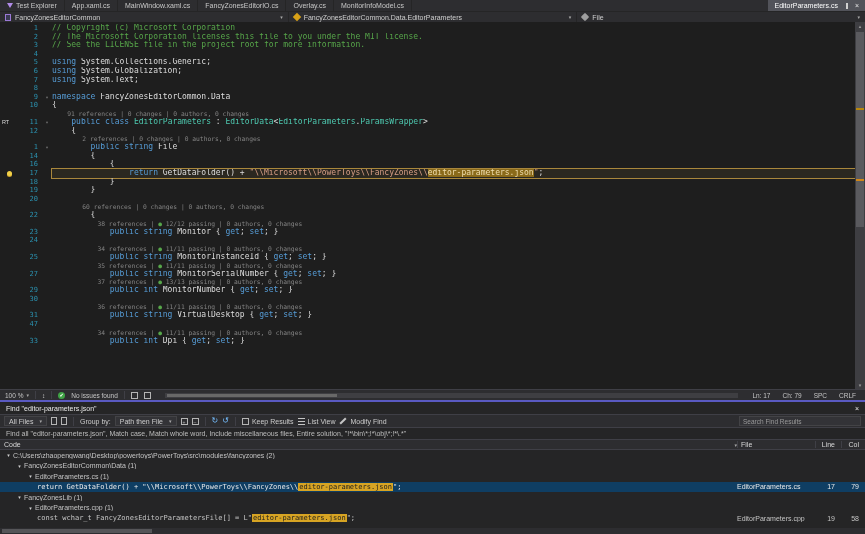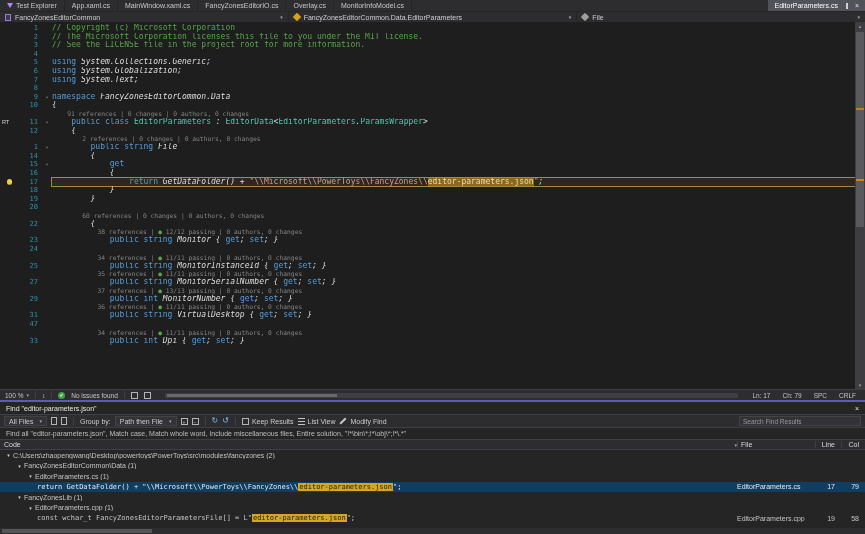--- a/index.html
+++ b/index.html
@@ -41,21 +41,21 @@
   .glyph { width:24px; flex:none; font-size:5.5px; color:#d8d8d8; display:flex;
            align-items:center; padding-left:2px; font-family:"Liberation Sans",sans-serif; }
   .num { width:18px; flex:none; text-align:right; color:#2b91af; font-size:7px;
          padding-right:4px; }
   .fold { width:10px; flex:none; color:#7e7e7e; font-size:5px; text-align:center; }
   .codecell { flex:1; overflow:hidden; }
   .code-current { outline:1px solid #a9873c; background:rgba(169,135,60,0.10); }
   .bulb { width:5px; height:5px; border-radius:50%; background:#f2d048; display:inline-block;
           margin-left:5px; box-shadow:0 1px 0 #c9a22c; }
   .st-c { color:#57a64a; } .st-k { color:#569cd6; } .st-t { color:#4ec9b0; }
-  .st-s { color:#d69d85; } .st-p { color:#dcdcdc;font-style:italic; }
+  .st-s { color:#d69d85; } .st-p { color:#dcdcdc; }
   .st-hl { background:#8a6a1a; color:#f0deae; }
   .st-l { color:#848484; } .st-ld { color:#57a64a; }
 
   .vscroll { position:absolute; right:0; top:0; bottom:0; width:10px; background:#3e3e42; }
   .vs-arrow { width:10px; height:8px; color:#9a9a9a; font-size:5px; text-align:center; line-height:8px; }
   .vs-thumb { position:absolute; left:1px; right:1px; top:10px; height:195px; background:#5a5a5e; }
   .vs-mark { position:absolute; left:1px; right:1px; height:2px; }
 
   
   .statusstrip { height:11px; background:#2d2d30; border-top:1px solid #3f3f46;
@@ -175,37 +175,37 @@
         <div class="row coderow"><div class="glyph"></div><span class="num">7</span><span class="fold"></span><div class="codecell"><span class="st-k">using</span><span class="st-p"> System.Text;</span></div></div>
         <div class="row coderow"><div class="glyph"></div><span class="num">8</span><span class="fold"></span><div class="codecell"></div></div>
         <div class="row coderow"><div class="glyph"></div><span class="num">9</span><span class="fold">▾</span><div class="codecell"><span class="st-k">namespace</span><span class="st-p"> FancyZonesEditorCommon.Data</span></div></div>
         <div class="row coderow"><div class="glyph"></div><span class="num">10</span><span class="fold"></span><div class="codecell"><span class="st-p">{</span></div></div>
         <div class="row lensrow"><span class="glyph"></span><span class="num"></span><span class="fold"></span><div class="codecell"><span class="st-l">    91 references | 0 changes | 0 authors, 0 changes</span></div></div>
         <div class="row coderow"><div class="glyph"><span>RT</span></div><span class="num">11</span><span class="fold">▾</span><div class="codecell"><span class="st-p">    </span><span class="st-k">public</span><span class="st-p"> </span><span class="st-k">class</span><span class="st-p"> </span><span class="st-t">EditorParameters</span><span class="st-p"> : </span><span class="st-t">EditorData</span><span class="st-p">&lt;</span><span class="st-t">EditorParameters</span><span class="st-p">.</span><span class="st-t">ParamsWrapper</span><span class="st-p">&gt;</span></div></div>
         <div class="row coderow"><div class="glyph"></div><span class="num">12</span><span class="fold"></span><div class="codecell"><span class="st-p">    {</span></div></div>
         <div class="row lensrow"><span class="glyph"></span><span class="num"></span><span class="fold"></span><div class="codecell"><span class="st-l">        2 references | 0 changes | 0 authors, 0 changes</span></div></div>
         <div class="row coderow"><div class="glyph"></div><span class="num">1</span><span class="fold">▾</span><div class="codecell"><span class="st-p">        </span><span class="st-k">public</span><span class="st-p"> </span><span class="st-k">string</span><span class="st-p"> File</span></div></div>
         <div class="row coderow"><div class="glyph"></div><span class="num">14</span><span class="fold"></span><div class="codecell"><span class="st-p">        {</span></div></div>
-        <div class="row coderow"><div class="glyph"></div><span class="num">15</span><span class="fold">▾</span><div class="codecell"><span class="st-p">            </span><span class="st-k">get</span></div></div>
         <div class="row coderow"><div class="glyph"></div><span class="num">16</span><span class="fold"></span><div class="codecell"><span class="st-p">            {</span></div></div>
         <div class="row coderow"><div class="glyph"><span class="bulb"></span></div><span class="num">17</span><span class="fold"></span><div class="codecell code-current"><span class="st-p">                </span><span class="st-k">return</span><span class="st-p"> GetDataFolder() + </span><span class="st-s">"\\Microsoft\\PowerToys\\FancyZones\\</span><span class="st-hl">editor-parameters.json</span><span class="st-s">"</span><span class="st-p">;</span></div></div>
         <div class="row coderow"><div class="glyph"></div><span class="num">18</span><span class="fold"></span><div class="codecell"><span class="st-p">            }</span></div></div>
         <div class="row coderow"><div class="glyph"></div><span class="num">19</span><span class="fold"></span><div class="codecell"><span class="st-p">        }</span></div></div>
         <div class="row coderow"><div class="glyph"></div><span class="num">20</span><span class="fold"></span><div class="codecell"></div></div>
         <div class="row lensrow"><span class="glyph"></span><span class="num"></span><span class="fold"></span><div class="codecell"><span class="st-l">        60 references | 0 changes | 0 authors, 0 changes</span></div></div>
         <div class="row coderow"><div class="glyph"></div><span class="num">22</span><span class="fold"></span><div class="codecell"><span class="st-p">        {</span></div></div>
         <div class="row lensrow"><span class="glyph"></span><span class="num"></span><span class="fold"></span><div class="codecell"><span class="st-l">            38 references | </span><span class="st-ld">●</span><span class="st-l"> 12/12 passing | 0 authors, 0 changes</span></div></div>
         <div class="row coderow"><div class="glyph"></div><span class="num">23</span><span class="fold"></span><div class="codecell"><span class="st-p">            </span><span class="st-k">public</span><span class="st-p"> </span><span class="st-k">string</span><span class="st-p"> Monitor { </span><span class="st-k">get</span><span class="st-p">; </span><span class="st-k">set</span><span class="st-p">; }</span></div></div>
         <div class="row coderow"><div class="glyph"></div><span class="num">24</span><span class="fold"></span><div class="codecell"></div></div>
         <div class="row lensrow"><span class="glyph"></span><span class="num"></span><span class="fold"></span><div class="codecell"><span class="st-l">            34 references | </span><span class="st-ld">●</span><span class="st-l"> 11/11 passing | 0 authors, 0 changes</span></div></div>
         <div class="row coderow"><div class="glyph"></div><span class="num">25</span><span class="fold"></span><div class="codecell"><span class="st-p">            </span><span class="st-k">public</span><span class="st-p"> </span><span class="st-k">string</span><span class="st-p"> MonitorInstanceId { </span><span class="st-k">get</span><span class="st-p">; </span><span class="st-k">set</span><span class="st-p">; }</span></div></div>
         <div class="row lensrow"><span class="glyph"></span><span class="num"></span><span class="fold"></span><div class="codecell"><span class="st-l">            35 references | </span><span class="st-ld">●</span><span class="st-l"> 11/11 passing | 0 authors, 0 changes</span></div></div>
         <div class="row coderow"><div class="glyph"></div><span class="num">27</span><span class="fold"></span><div class="codecell"><span class="st-p">            </span><span class="st-k">public</span><span class="st-p"> </span><span class="st-k">string</span><span class="st-p"> MonitorSerialNumber { </span><span class="st-k">get</span><span class="st-p">; </span><span class="st-k">set</span><span class="st-p">; }</span></div></div>
         <div class="row lensrow"><span class="glyph"></span><span class="num"></span><span class="fold"></span><div class="codecell"><span class="st-l">            37 references | </span><span class="st-ld">●</span><span class="st-l"> 13/13 passing | 0 authors, 0 changes</span></div></div>
         <div class="row coderow"><div class="glyph"></div><span class="num">29</span><span class="fold"></span><div class="codecell"><span class="st-p">            </span><span class="st-k">public</span><span class="st-p"> </span><span class="st-k">int</span><span class="st-p"> MonitorNumber { </span><span class="st-k">get</span><span class="st-p">; </span><span class="st-k">set</span><span class="st-p">; }</span></div></div>
+        <div class="row coderow"><div class="glyph"></div><span class="num">30</span><span class="fold"></span><div class="codecell"></div></div>
         <div class="row lensrow"><span class="glyph"></span><span class="num"></span><span class="fold"></span><div class="codecell"><span class="st-l">            36 references | </span><span class="st-ld">●</span><span class="st-l"> 11/11 passing | 0 authors, 0 changes</span></div></div>
         <div class="row coderow"><div class="glyph"></div><span class="num">31</span><span class="fold"></span><div class="codecell"><span class="st-p">            </span><span class="st-k">public</span><span class="st-p"> </span><span class="st-k">string</span><span class="st-p"> VirtualDesktop { </span><span class="st-k">get</span><span class="st-p">; </span><span class="st-k">set</span><span class="st-p">; }</span></div></div>
         <div class="row coderow"><div class="glyph"></div><span class="num">47</span><span class="fold"></span><div class="codecell"></div></div>
         <div class="row lensrow"><span class="glyph"></span><span class="num"></span><span class="fold"></span><div class="codecell"><span class="st-l">            34 references | </span><span class="st-ld">●</span><span class="st-l"> 11/11 passing | 0 authors, 0 changes</span></div></div>
         <div class="row coderow"><div class="glyph"></div><span class="num">33</span><span class="fold"></span><div class="codecell"><span class="st-p">            </span><span class="st-k">public</span><span class="st-p"> </span><span class="st-k">int</span><span class="st-p"> Dpi { </span><span class="st-k">get</span><span class="st-p">; </span><span class="st-k">set</span><span class="st-p">; }</span></div></div>
       </div>
     <div class="vscroll">
       <div class="vs-arrow">▴</div>
       <div class="vs-thumb"></div>
       <div class="vs-mark" style="top:86px;background:#b8860b;"></div>

